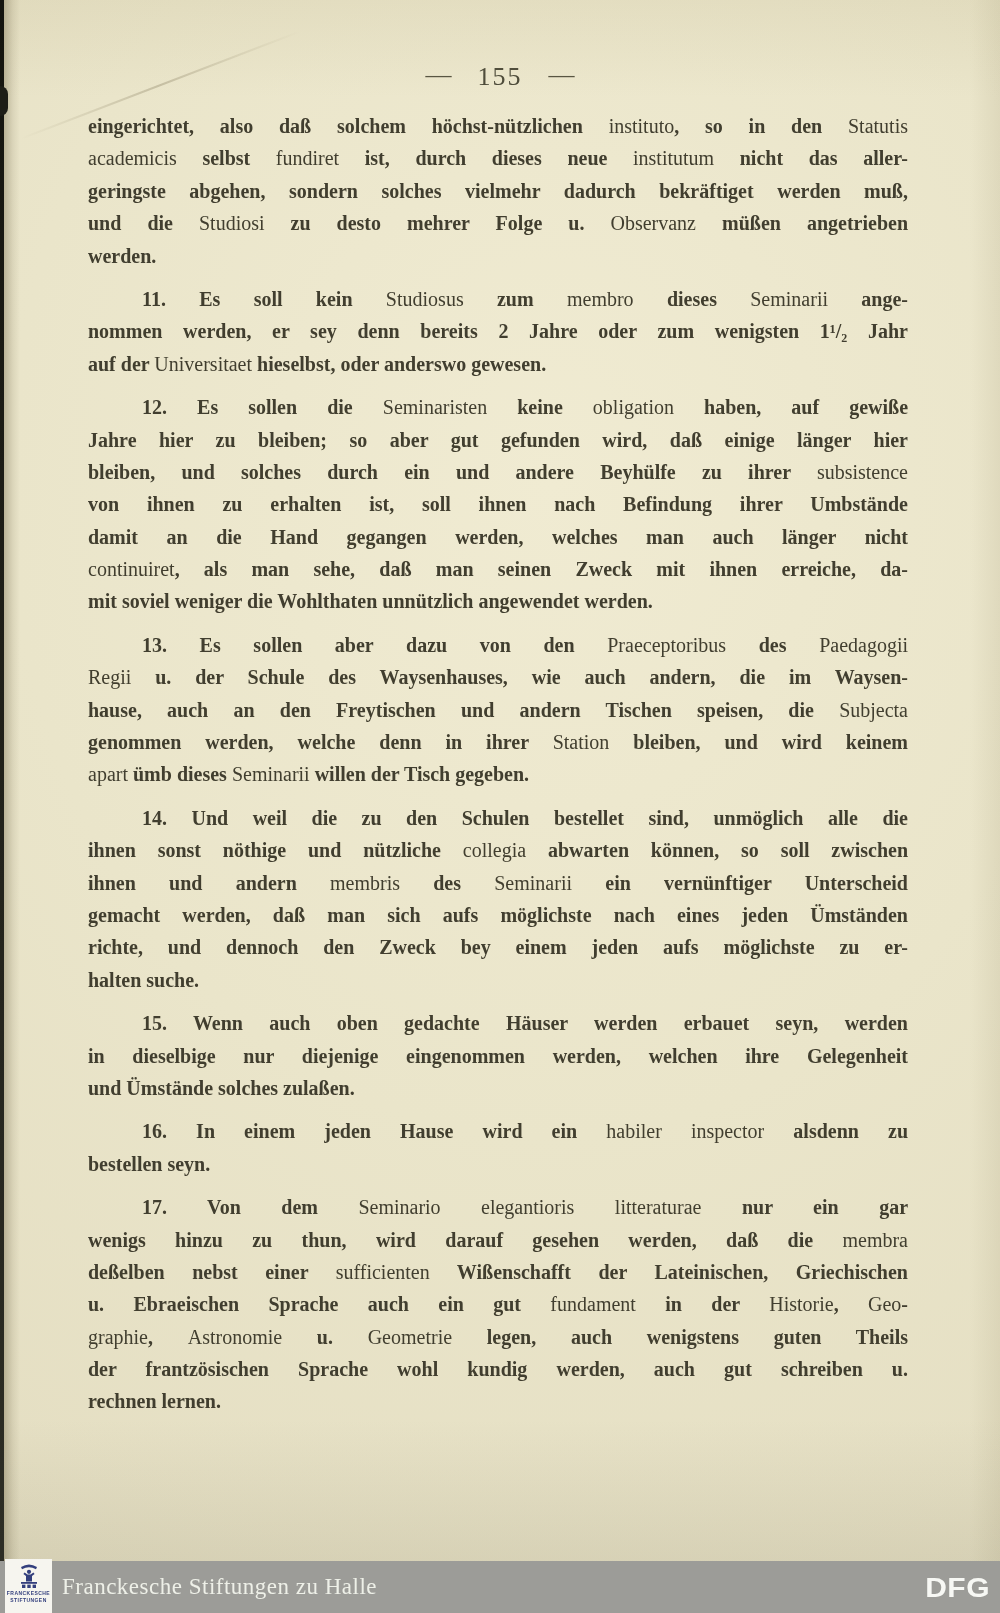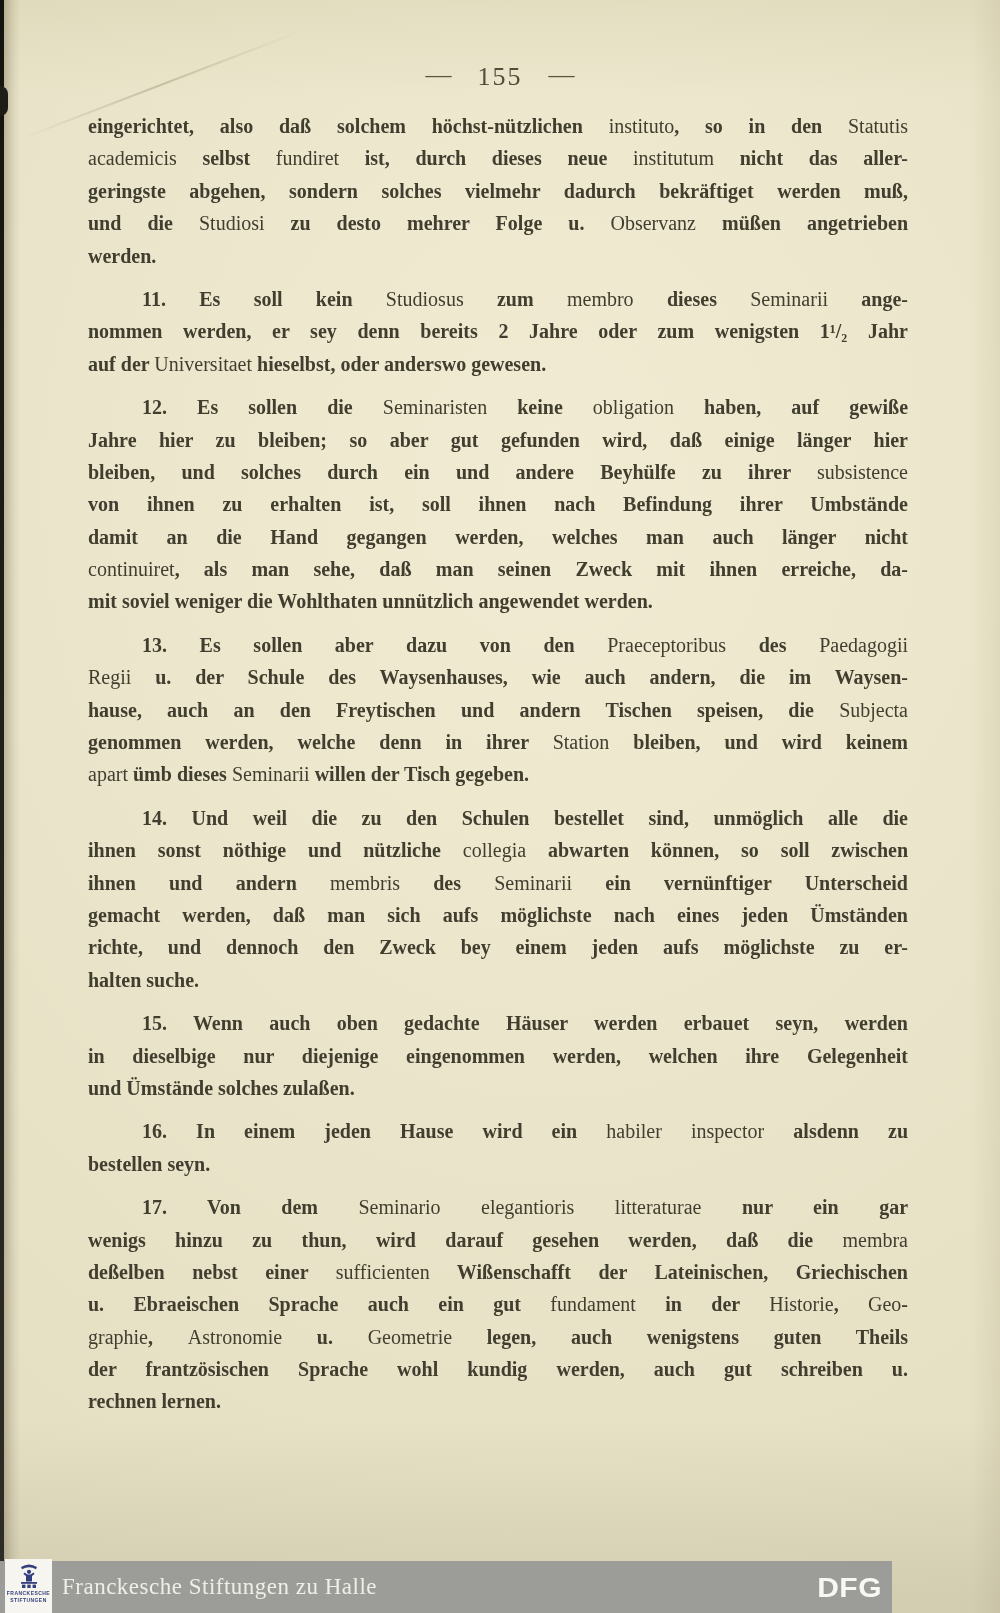--- a/index.html
+++ b/index.html
@@ -32,21 +32,21 @@
   .page-number .num{letter-spacing:2px;}
   
   .text-block{position:absolute;left:88px;top:110px;width:820px;z-index:2;
     color:#413e2f;font-size:20px;line-height:32.4px;font-weight:bold;}
   .para{margin:0 0 11px 0;}
   .line{text-align:justify;text-align-last:justify;height:32.4px;overflow:hidden;}
   .line.last{text-align-last:left;}
   .line.indent{text-indent:54px;}
   .antiqua{font-weight:normal;}
   
-  .footer-bar{position:absolute;left:0;top:1561px;width:892px;height:52px;background:#9c9c98;z-index:8;}
+  .footer-bar{position:absolute;left:0;top:1561px;width:1000px;height:52px;background:#9c9c98;z-index:8;}
   .footer-title{position:absolute;left:62px;top:0;height:52px;display:flex;align-items:center;
     font-family:"Liberation Serif",serif;font-size:23px;color:#eef0e8;letter-spacing:0.5px;}
   .dfg{position:absolute;right:10px;top:0;height:52px;display:flex;align-items:center;
     font-family:"Liberation Sans",sans-serif;font-weight:bold;font-size:30px;
     color:#f7f8f4;letter-spacing:0.5px;transform:scaleY(0.95);}
   .logo-box{position:absolute;left:5px;top:1559px;width:47px;height:54px;background:#f6f5ef;z-index:9;
     display:flex;flex-direction:column;align-items:center;padding-top:3px;box-sizing:border-box;}
   .logo-box svg{display:block;margin-bottom:2px;}
   .logo-line{font-family:"Liberation Sans",sans-serif;font-weight:bold;font-size:5px;line-height:6.5px;
     letter-spacing:0.45px;color:#333f7d;white-space:nowrap;}

